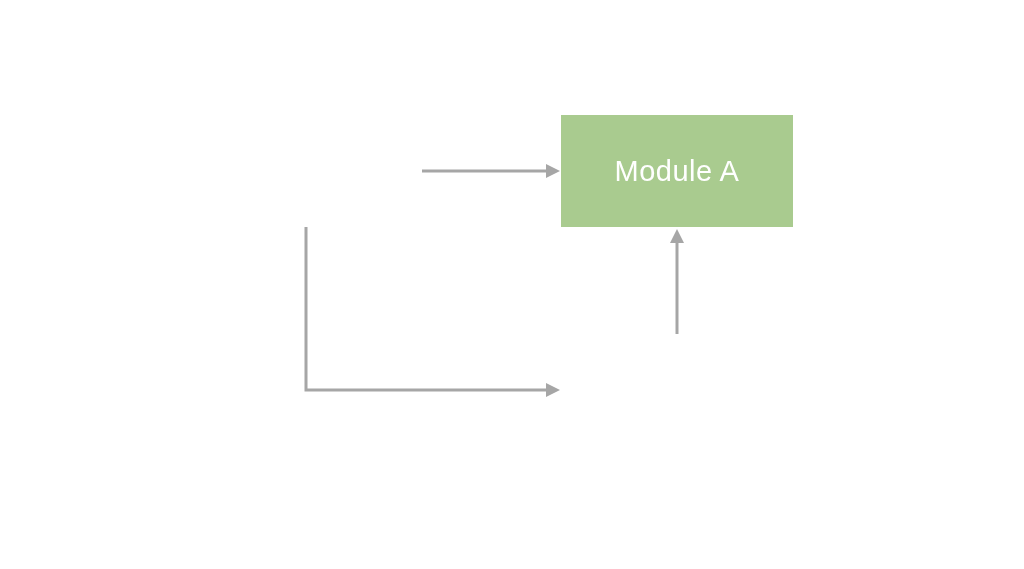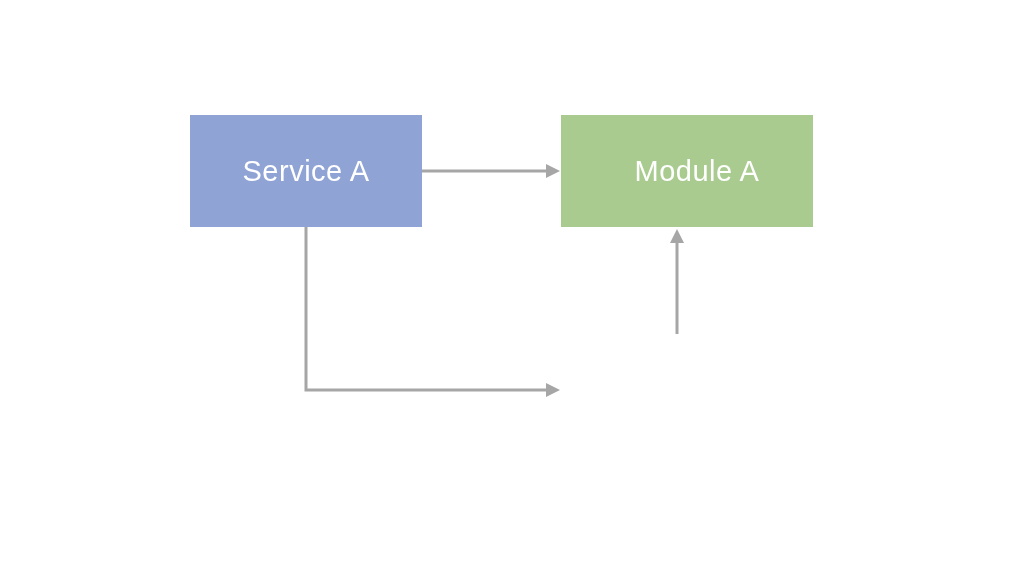--- a/index.html
+++ b/index.html
@@ -43,21 +43,20 @@
   }
   .node-service-a {
     left: 190px;
     top: 115px;
     background: var(--service-a-fill, #8fa3d5);
   }
   .node-module-a {
     left: 561px;
     top: 115px;
     background: var(--module-a-fill, #a9cb8f);
-    padding-left: 20px;
   }
   .node-module-b {
     left: 561px;
     top: 334px;
     background: var(--module-b-fill, #ebac7f);
   }
 </style>
 </head>
 <body>
 
@@ -74,22 +73,19 @@
       <polyline class="connector" points="306,227 306,390 546,390"></polyline>
       <polygon class="arrowhead" points="546,383 560,390 546,397"></polygon>
     </g>
 
     <g>
       <line class="connector" x1="677" y1="334" x2="677" y2="242"></line>
       <polygon class="arrowhead" points="670,243 677,229 684,243"></polygon>
     </g>
   </svg>
 
-  <div class="node node-service-a">
-    <span>Service A</span>
-  </div>
 
   <div class="node node-module-a">
     <span>Module A</span>
   </div>
 
 
 </div>
 
 </body></html>

